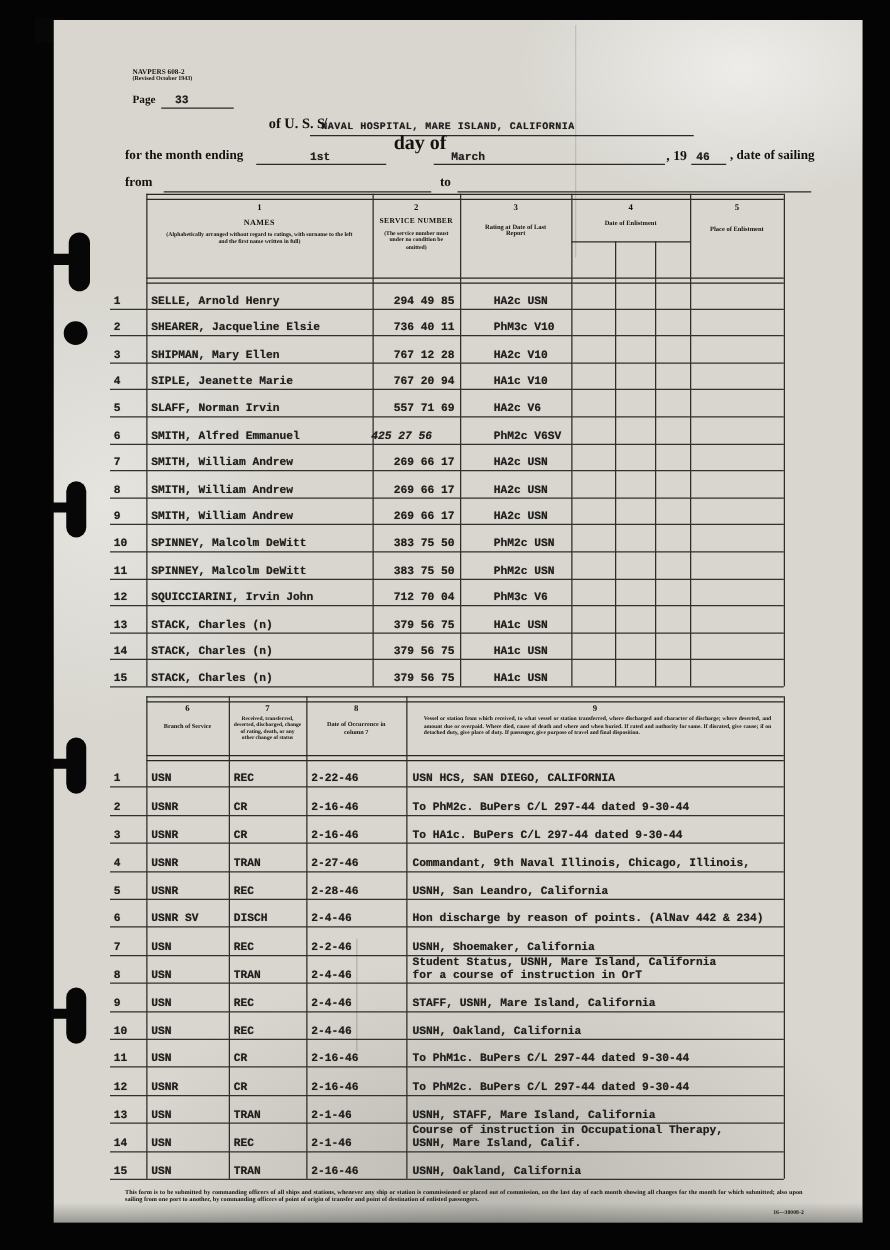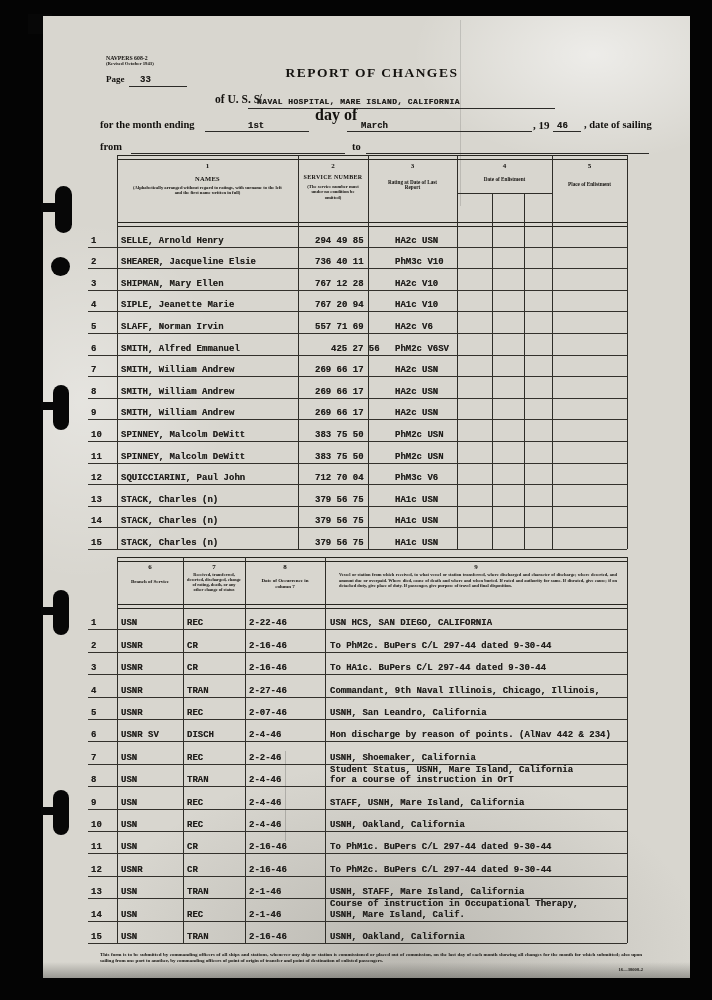--- a/index.html
+++ b/index.html
@@ -50,21 +50,20 @@
     <div class="crease" style="left:417px;top:4px;height:186px;"></div>
     <div class="crease" style="left:242px;top:735px;height:90px;background:rgba(20,20,20,.2);"></div>
 
     <div class="f" style="left:63px;top:39px;font-size:5.8px;">NAVPERS 608-2</div>
     <div class="f" style="left:63px;top:45px;font-size:4.8px;">(Revised October 1943)</div>
 
     <div class="f" style="left:63px;top:58px;font-size:9px;">Page</div>
     <div class="t" style="left:97px;top:59px;">33</div>
     <div class="fill" style="left:86px;top:70px;width:58px;"></div>
 
-    <div class="f" style="left:179px;top:49px;width:300px;text-align:center;font-size:13.5px;letter-spacing:1.5px;">REPORT OF CHANGES</div>
 
     <div class="f" style="left:172px;top:77px;font-size:11.5px;">of U. S. S̸</div>
     <div class="t" style="left:214px;top:81px;font-size:8px;letter-spacing:.4px;">NAVAL HOSPITAL, MARE ISLAND, CALIFORNIA</div>
     <div class="fill" style="left:205px;top:92px;width:307px;"></div>
 
     <div class="f" style="left:57px;top:103px;font-size:10.5px;">for the month ending</div>
     <div class="fill" style="left:162px;top:115px;width:104px;"></div>
     <div class="t" style="left:205px;top:105px;">1st</div>
     <div class="f" style="left:272px;top:90px;font-size:16px;">day of</div>
     <div class="t" style="left:318px;top:105px;">March</div>
@@ -131,21 +130,21 @@
         </div>
         <div class="row" style="left: 45px; width: 539px; top: 295.4px; height: 21.6px;">
           <span class="t" style="left: 3px;">5</span>
           <span class="t" style="left: 33px;">SLAFF, Norman Irvin</span>
           <span class="t" style="left: 227px;">557 71 69</span>
           <span class="t" style="left: 307px;">HA2c V6</span>
         </div>
         <div class="row" style="left: 45px; width: 539px; top: 317px; height: 21.6px;">
           <span class="t" style="left: 3px;">6</span>
           <span class="t" style="left: 33px;">SMITH, Alfred Emmanuel</span>
-          <span class="t" style="left: 243px;">425 27 56</span>
+          <span class="t" style="left: 209px; font-style: italic;">425 27 56</span>
           <span class="t" style="left: 307px;">PhM2c V6SV</span>
         </div>
         <div class="row" style="left: 45px; width: 539px; top: 338.6px; height: 21.6px;">
           <span class="t" style="left: 3px;">7</span>
           <span class="t" style="left: 33px;">SMITH, William Andrew</span>
           <span class="t" style="left: 227px;">269 66 17</span>
           <span class="t" style="left: 307px;">HA2c USN</span>
         </div>
         <div class="row" style="left: 45px; width: 539px; top: 360.2px; height: 21.6px;">
           <span class="t" style="left: 3px;">8</span>
@@ -166,21 +165,21 @@
           <span class="t" style="left: 307px;">PhM2c USN</span>
         </div>
         <div class="row" style="left: 45px; width: 539px; top: 425px; height: 21.6px;">
           <span class="t" style="left: 3px;">11</span>
           <span class="t" style="left: 33px;">SPINNEY, Malcolm DeWitt</span>
           <span class="t" style="left: 227px;">383 75 50</span>
           <span class="t" style="left: 307px;">PhM2c USN</span>
         </div>
         <div class="row" style="left: 45px; width: 539px; top: 446.6px; height: 21.6px;">
           <span class="t" style="left: 3px;">12</span>
-          <span class="t" style="left: 33px;">SQUICCIARINI, Paul John</span>
+          <span class="t" style="left: 33px;">SQUICCIARINI, Irvin John</span>
           <span class="t" style="left: 227px;">712 70 04</span>
           <span class="t" style="left: 307px;">PhM3c V6</span>
         </div>
         <div class="row" style="left: 45px; width: 539px; top: 468.2px; height: 21.6px;">
           <span class="t" style="left: 3px;">13</span>
           <span class="t" style="left: 33px;">STACK, Charles (n)</span>
           <span class="t" style="left: 227px;">379 56 75</span>
           <span class="t" style="left: 307px;">HA1c USN</span>
         </div>
         <div class="row" style="left: 45px; width: 539px; top: 489.8px; height: 21.6px;">
@@ -240,21 +239,21 @@
           <span class="t" style="left: 3px;">4</span>
           <span class="t" style="left: 33px;">USNR</span>
           <span class="t" style="left: 99px;">TRAN</span>
           <span class="t" style="left: 161px;">2-27-46</span>
           <span class="t" style="left: 242px; bottom: 1px;">Commandant, 9th Naval Illinois, Chicago, Illinois,</span>
         </div>
         <div class="row" style="left: 45px; width: 539px; top: 680.6px; height: 22.4px;">
           <span class="t" style="left: 3px;">5</span>
           <span class="t" style="left: 33px;">USNR</span>
           <span class="t" style="left: 99px;">REC</span>
-          <span class="t" style="left: 161px;">2-07-46</span>
+          <span class="t" style="left: 161px;">2-28-46</span>
           <span class="t" style="left: 242px; bottom: 1px;">USNH, San Leandro, California</span>
         </div>
         <div class="row" style="left: 45px; width: 539px; top: 703px; height: 22.4px;">
           <span class="t" style="left: 3px;">6</span>
           <span class="t" style="left: 33px;">USNR SV</span>
           <span class="t" style="left: 99px;">DISCH</span>
           <span class="t" style="left: 161px;">2-4-46</span>
           <span class="t" style="left: 242px; bottom: 1px;">Hon discharge by reason of points. (AlNav 442 &amp; 234)</span>
         </div>
         <div class="row" style="left: 45px; width: 539px; top: 725.4px; height: 22.4px;">

